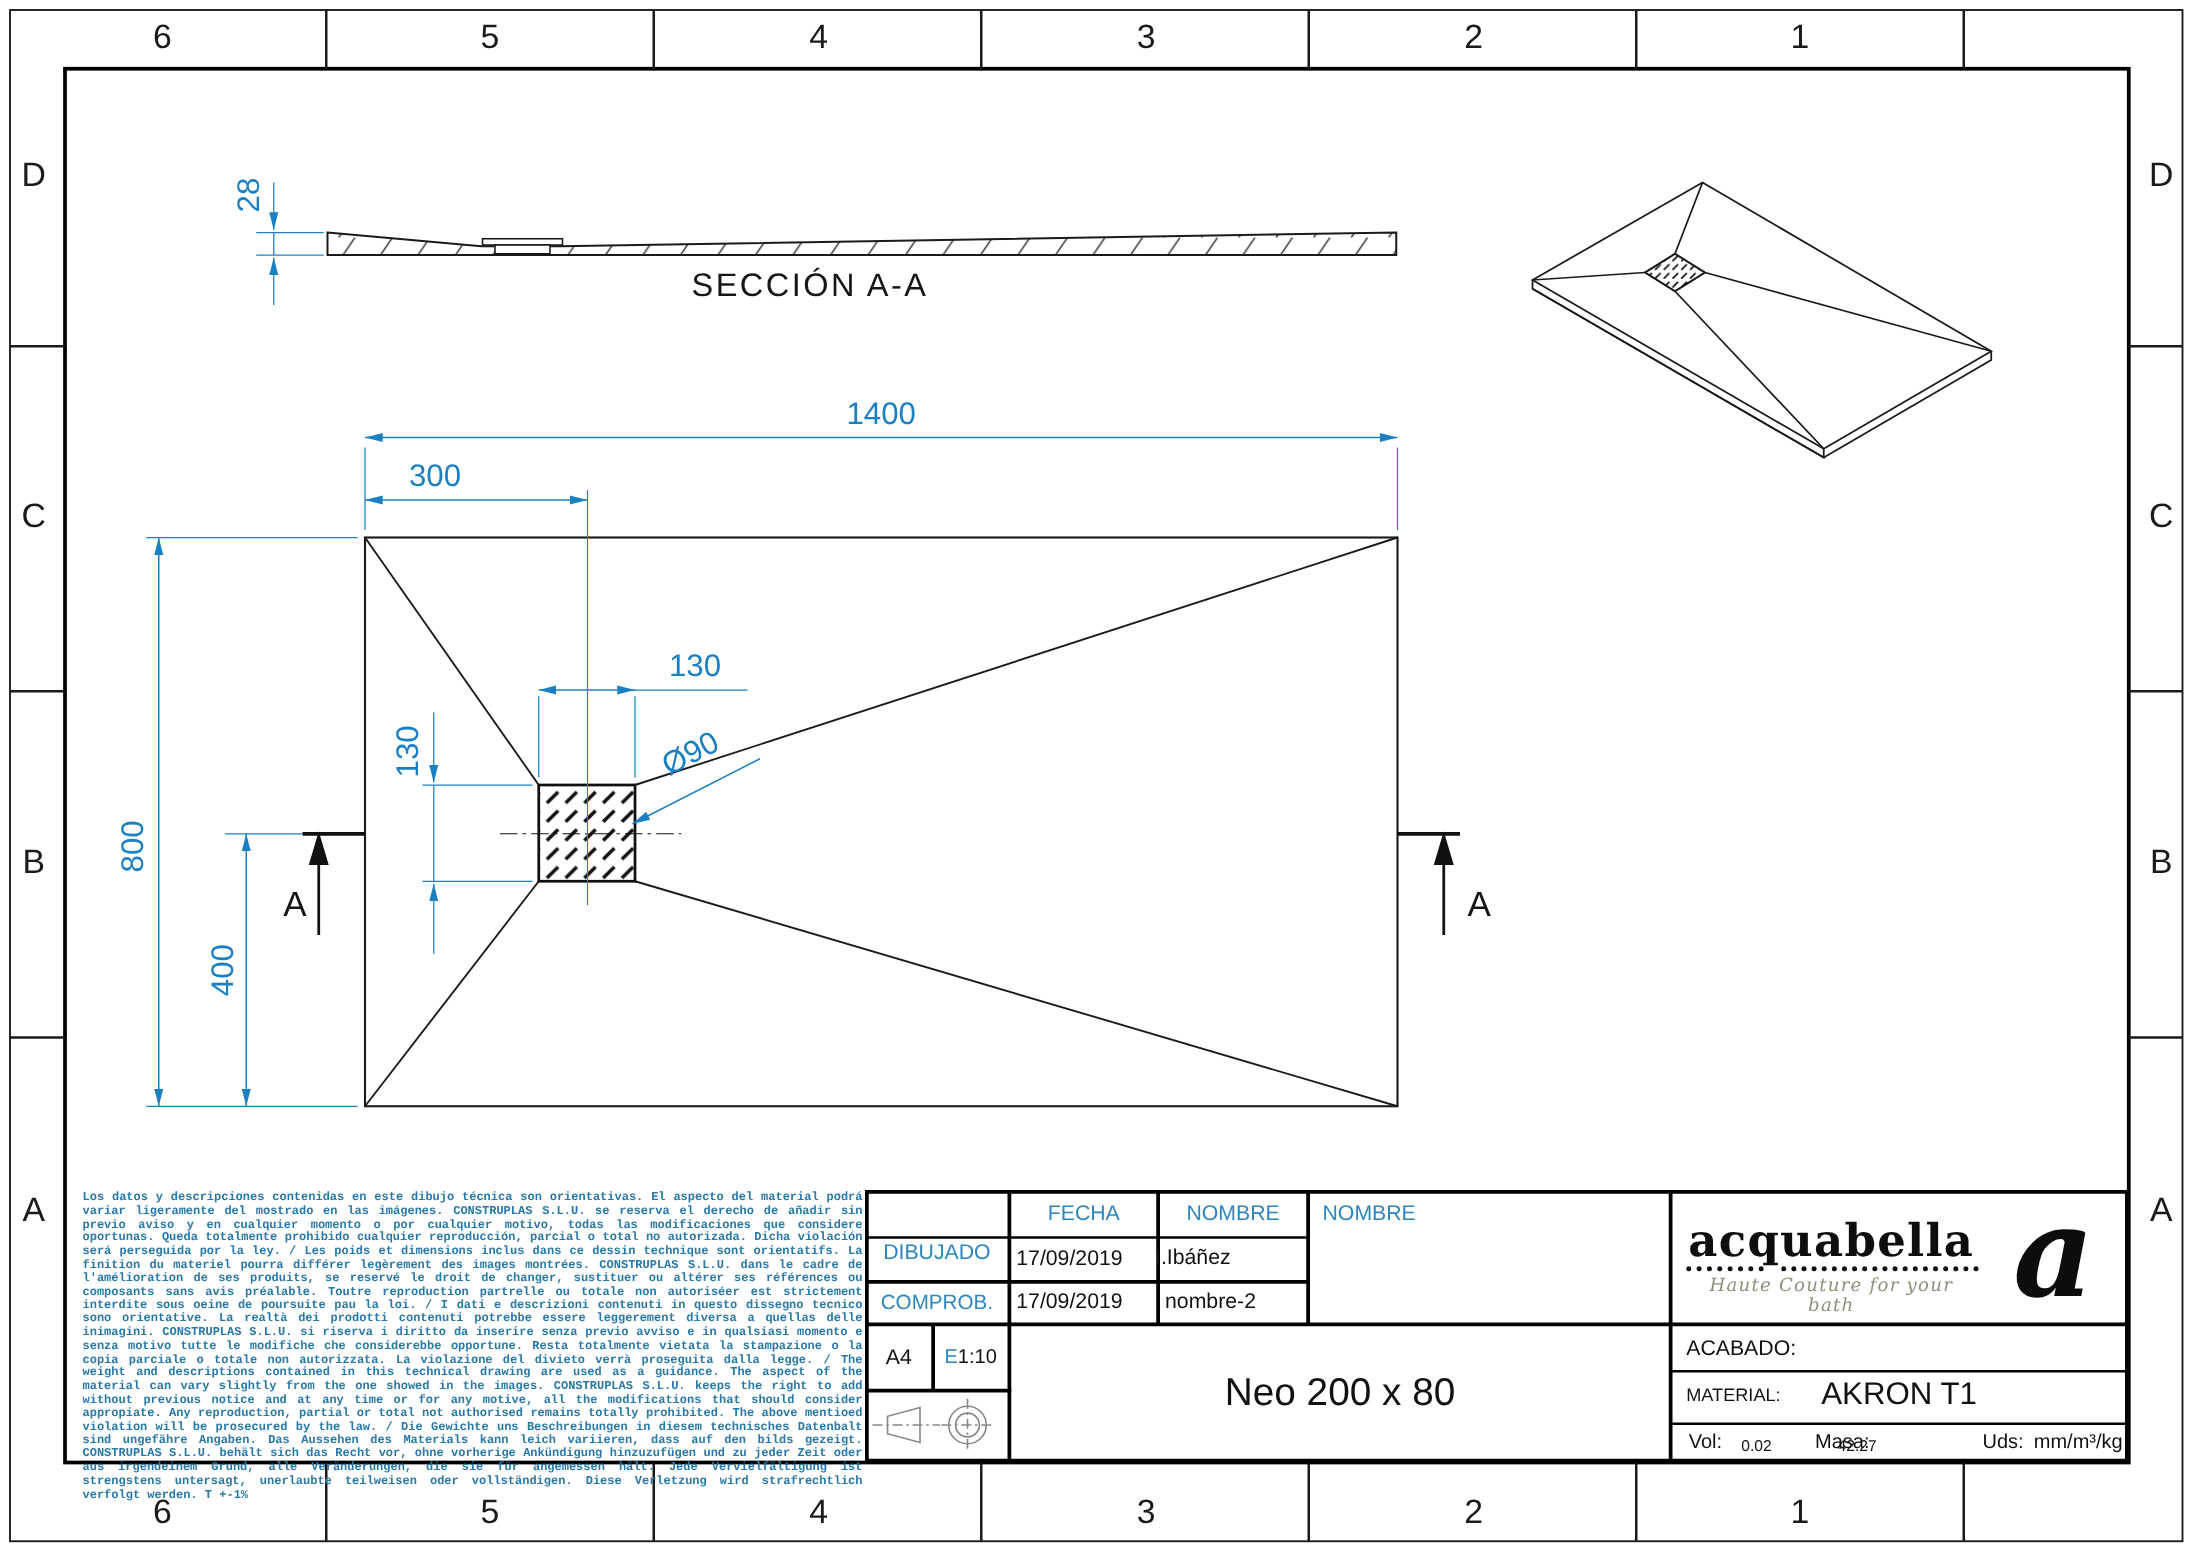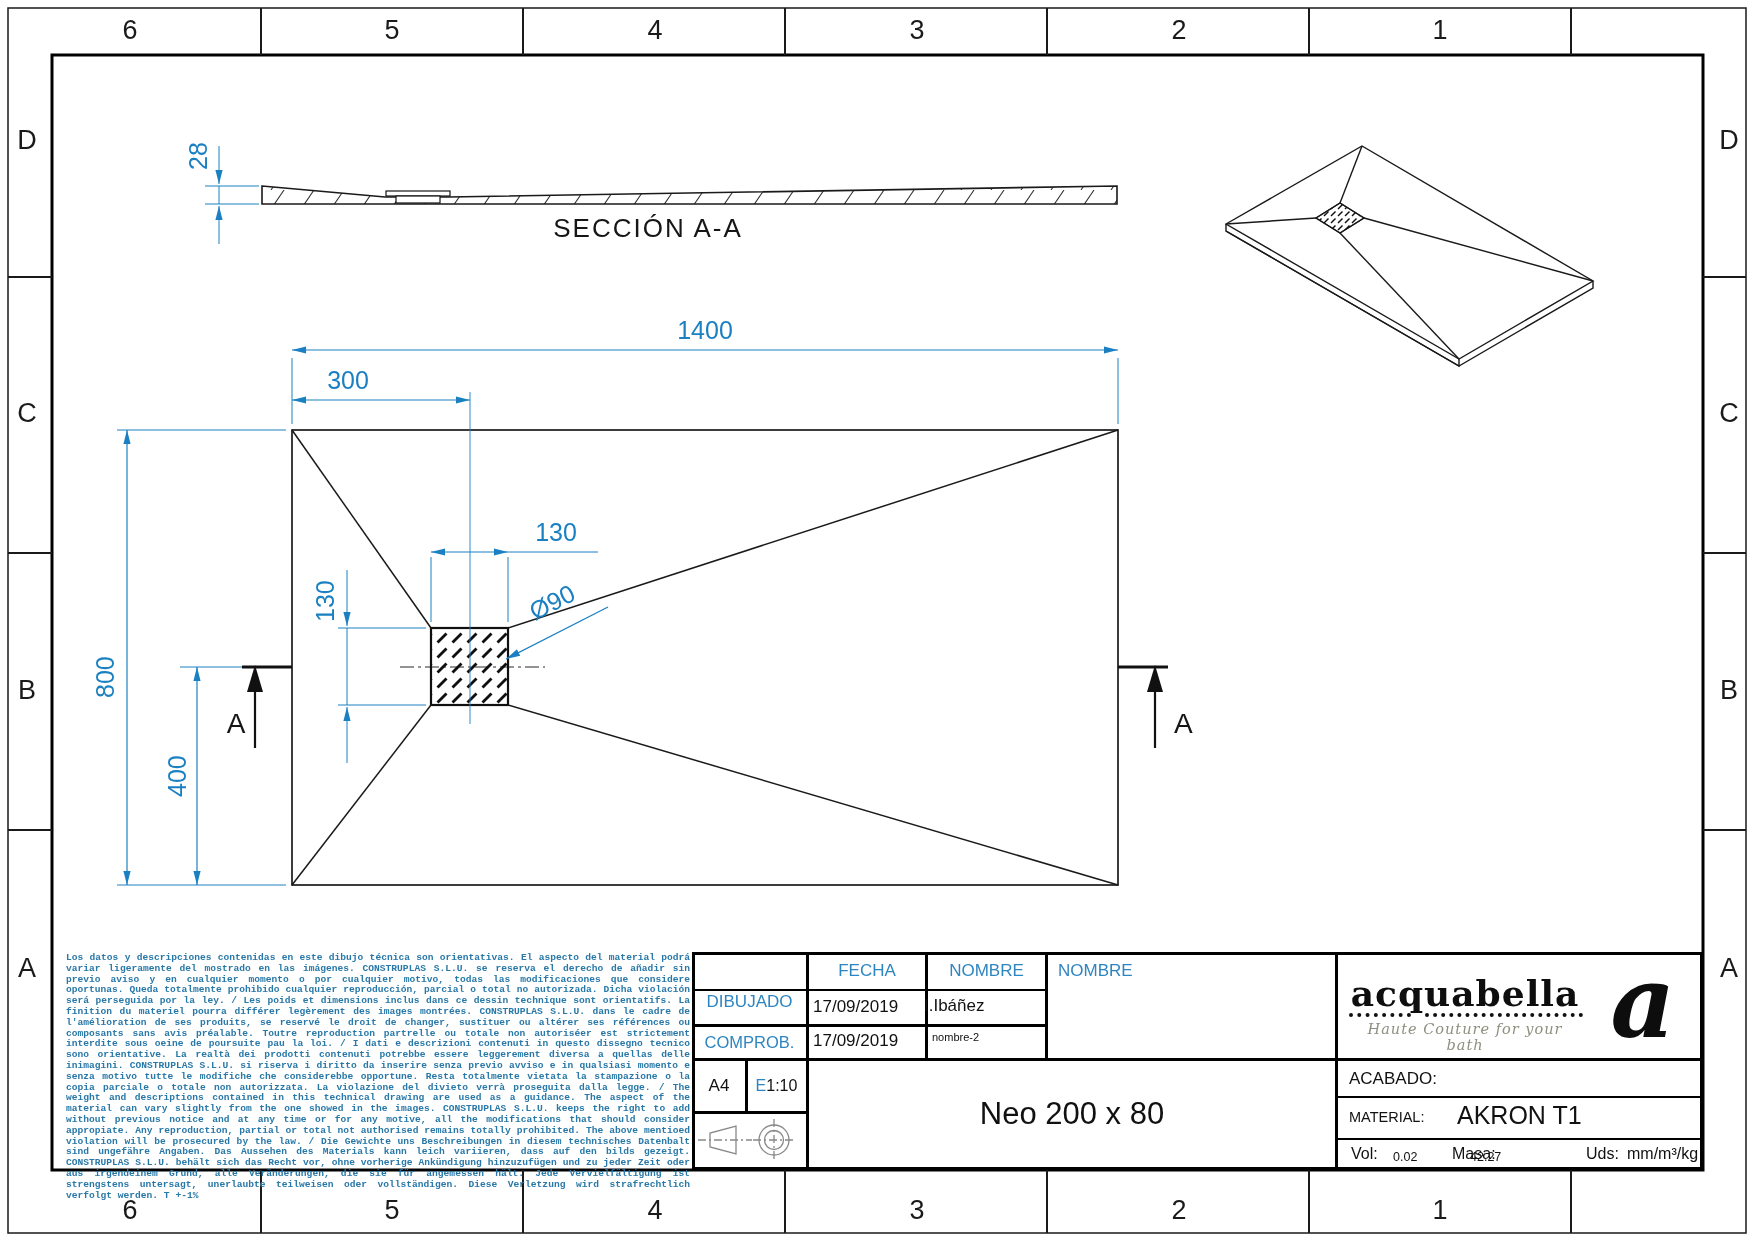--- a/index.html
+++ b/index.html
@@ -226,21 +226,21 @@
 
     <div class="tb blue cellc" style="left:808px;top:957px;width:118px;height:28px;font-size:17px">FECHA</div>
     <div class="tb blue cellc" style="left:927px;top:957px;width:119px;height:28px;font-size:17px">NOMBRE</div>
     <div class="tb blue" style="left:1058px;top:961px;font-size:17px">NOMBRE</div>
 
     <div class="tb blue cellc" style="left:692px;top:991px;width:115px;height:21px;font-size:17px">DIBUJADO</div>
     <div class="tb blue cellc" style="left:692px;top:1026px;width:115px;height:32px;font-size:16.5px">COMPROB.</div>
     <div class="tb" style="left:813px;top:997px;font-size:17px">17/09/2019</div>
     <div class="tb" style="left:924px;top:996px;font-size:17px">I.Ibáñez</div>
     <div class="tb" style="left:813px;top:1031px;font-size:17px">17/09/2019</div>
-    <div class="tb" style="left:932px;top:1031px;font-size:11px">nombre-2</div>
+    <div class="tb" style="left:932px;top:1031px;font-size:17px">nombre-2</div>
 
     <div class="tb cellc" style="left:692px;top:1060px;width:54px;height:51px;font-size:17px">A4</div>
     <div class="tb cellc" style="left:746px;top:1060px;width:61px;height:51px;font-size:16px">
       <span class="blue">E</span>
         <span>1:10</span>
     </div>
     <div class="tb cellc" style="left:808px;top:1060px;width:528px;height:108px;font-size:31px">Neo 200 x 80</div>
 
     <svg style="left:692px;top:1113px" width="116" height="55" viewBox="0 0 116 55">
       <g stroke="#888" stroke-width="1.3" fill="none">

